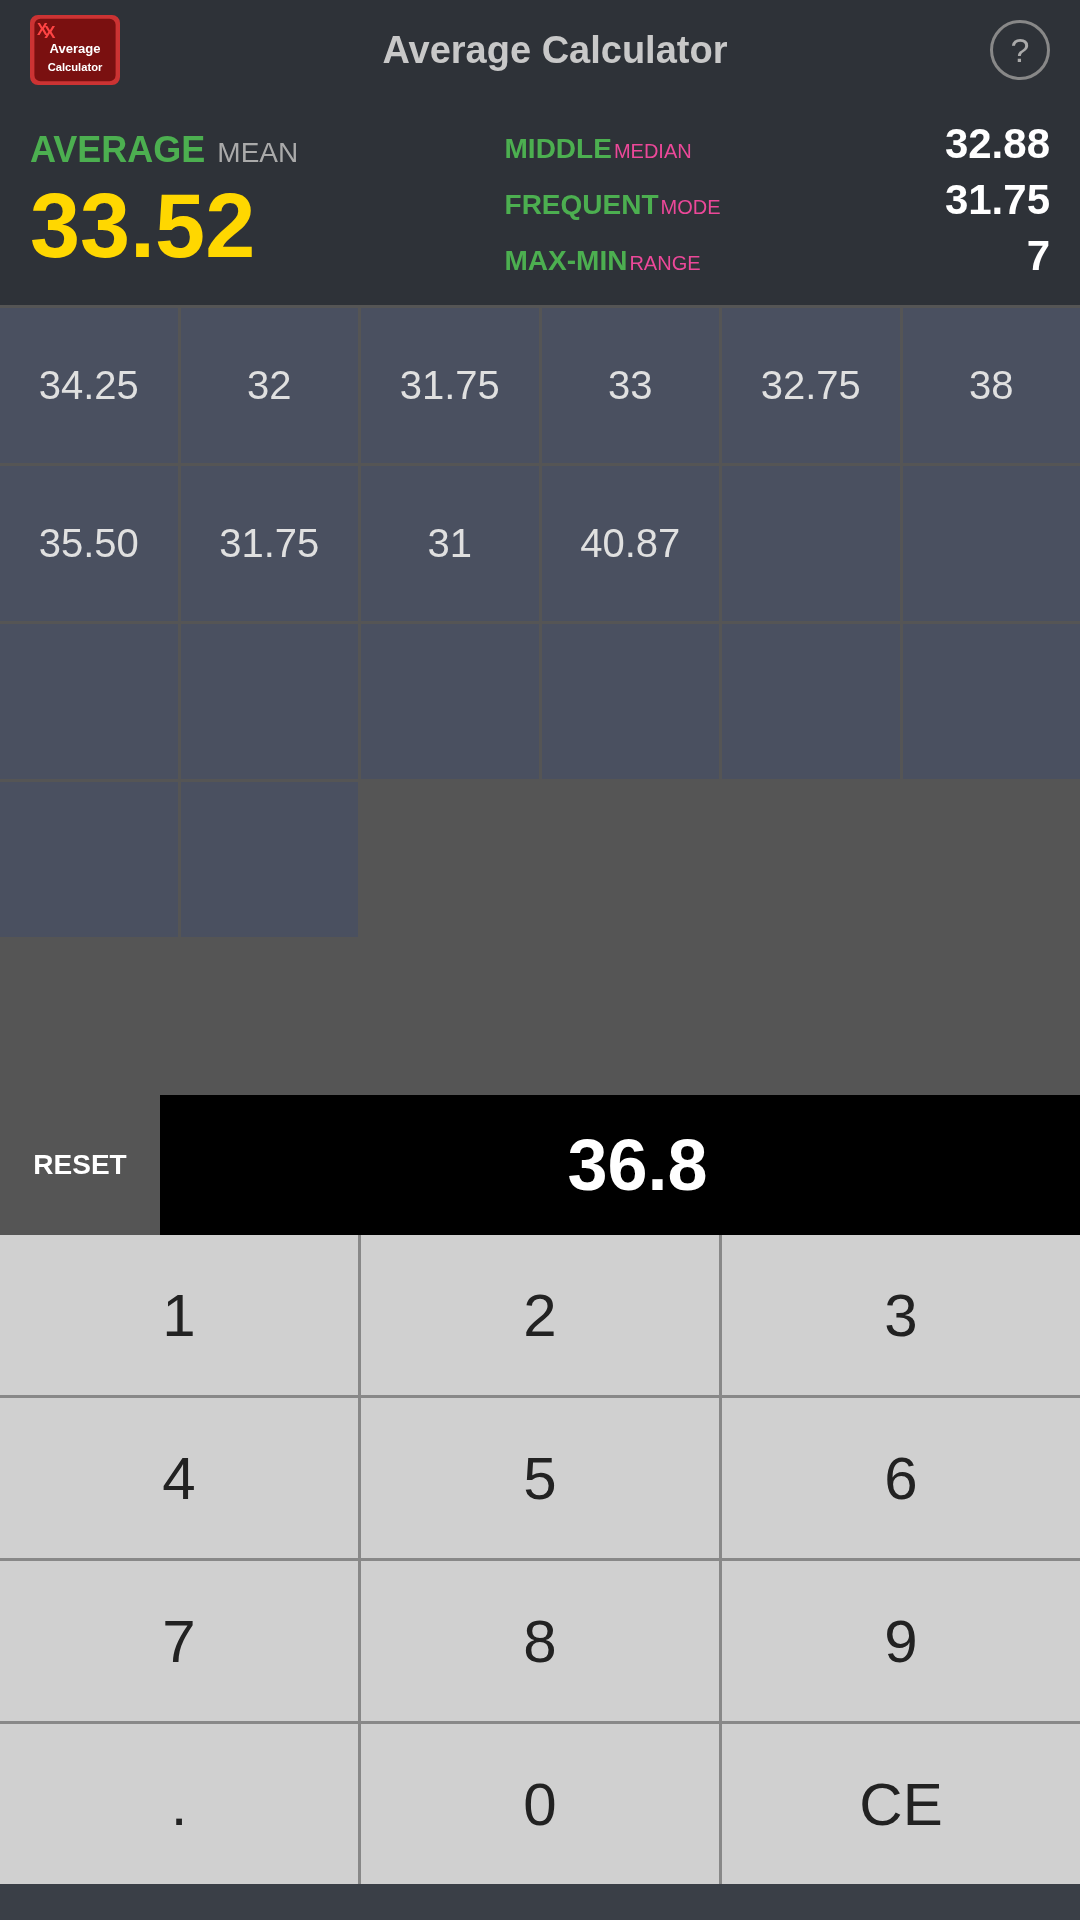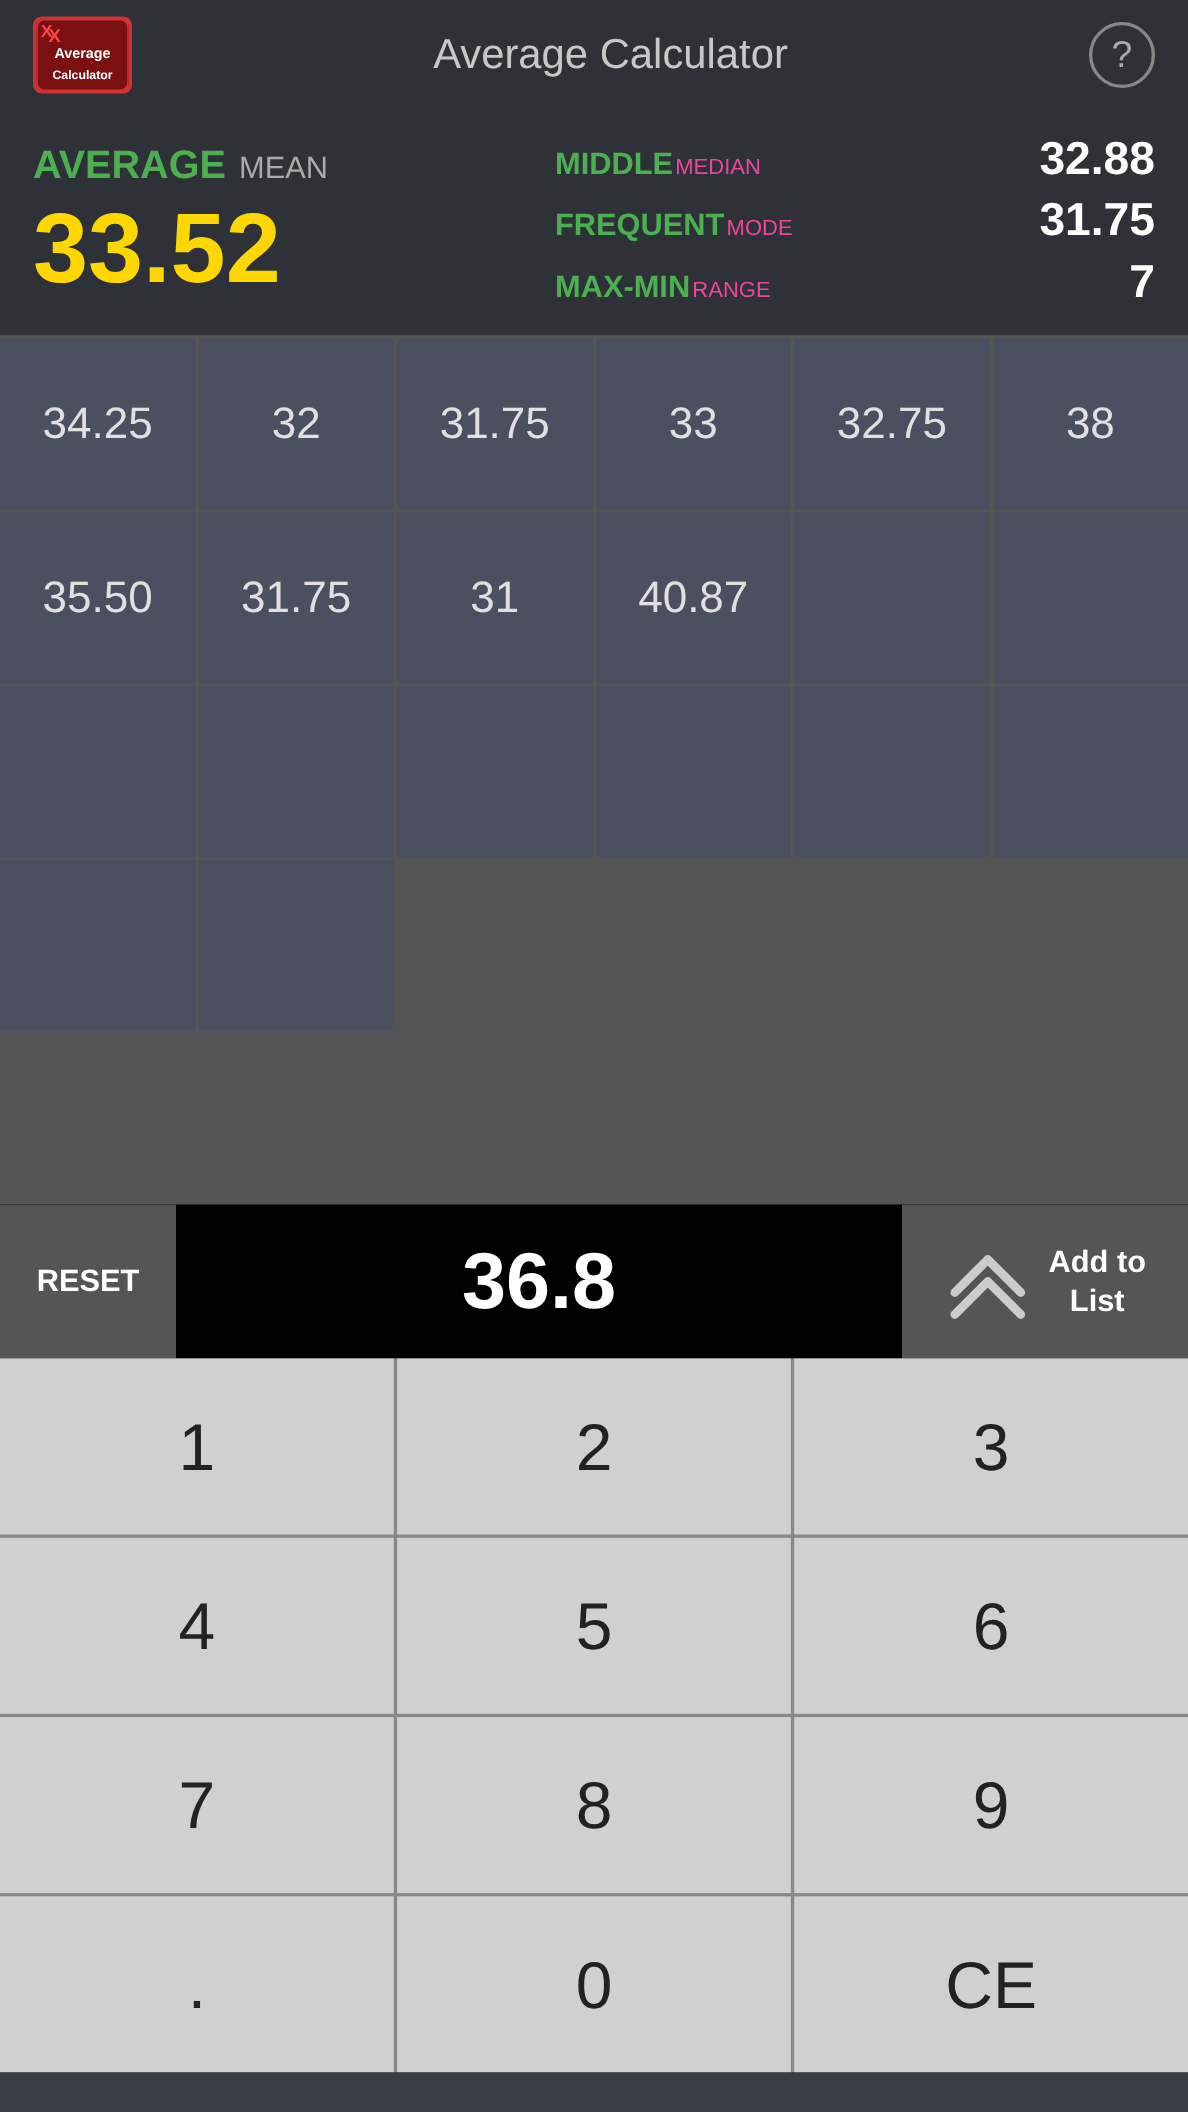--- a/index.html
+++ b/index.html
@@ -46,21 +46,21 @@
       position: absolute;
       top: 2px;
       left: 4px;
       font-size: 16px;
       color: #ff4444;
     }
 
     .header-title {
       color: #c8c8c8;
       font-size: 38px;
-      font-weight: normal;
+      font-weight: bold;
     }
 
     .help-icon {
       width: 60px;
       height: 60px;
       border: 3px solid #888;
       border-radius: 50%;
       display: flex;
       align-items: center;
       justify-content: center;
@@ -339,29 +339,20 @@
     <div class="grid-cell empty"></div>
     <div class="grid-cell empty"></div>
     <div class="grid-cell empty"></div>
     <div class="grid-cell empty"></div>
     <div class="grid-cell empty"></div>
   </div>
 
 <div class="input-bar">
   <button class="reset-btn">RESET</button>
   <div class="current-input">36.8</div>
-  <div class="add-to-list-btn">
-    <div class="chevron-svg">
-      <svg width="80" height="70" viewBox="0 0 80 70">
-        <polyline points="10,45 40,15 70,45" stroke="#ccc" stroke-width="8" fill="none" stroke-linecap="round" stroke-linejoin="round"></polyline>
-        <polyline points="10,65 40,35 70,65" stroke="#ccc" stroke-width="8" fill="none" stroke-linecap="round" stroke-linejoin="round"></polyline>
-      </svg>
-    </div>
-    <div class="add-to-list-text">Add to<br>List</div>
-  </div>
 </div>
 
 <div class="numpad" id="numpad">
 <button class="numpad-btn">1</button>
     <button class="numpad-btn">2</button>
     <button class="numpad-btn">3</button>
     <button class="numpad-btn">4</button>
     <button class="numpad-btn">5</button>
     <button class="numpad-btn">6</button>
     <button class="numpad-btn">7</button>

